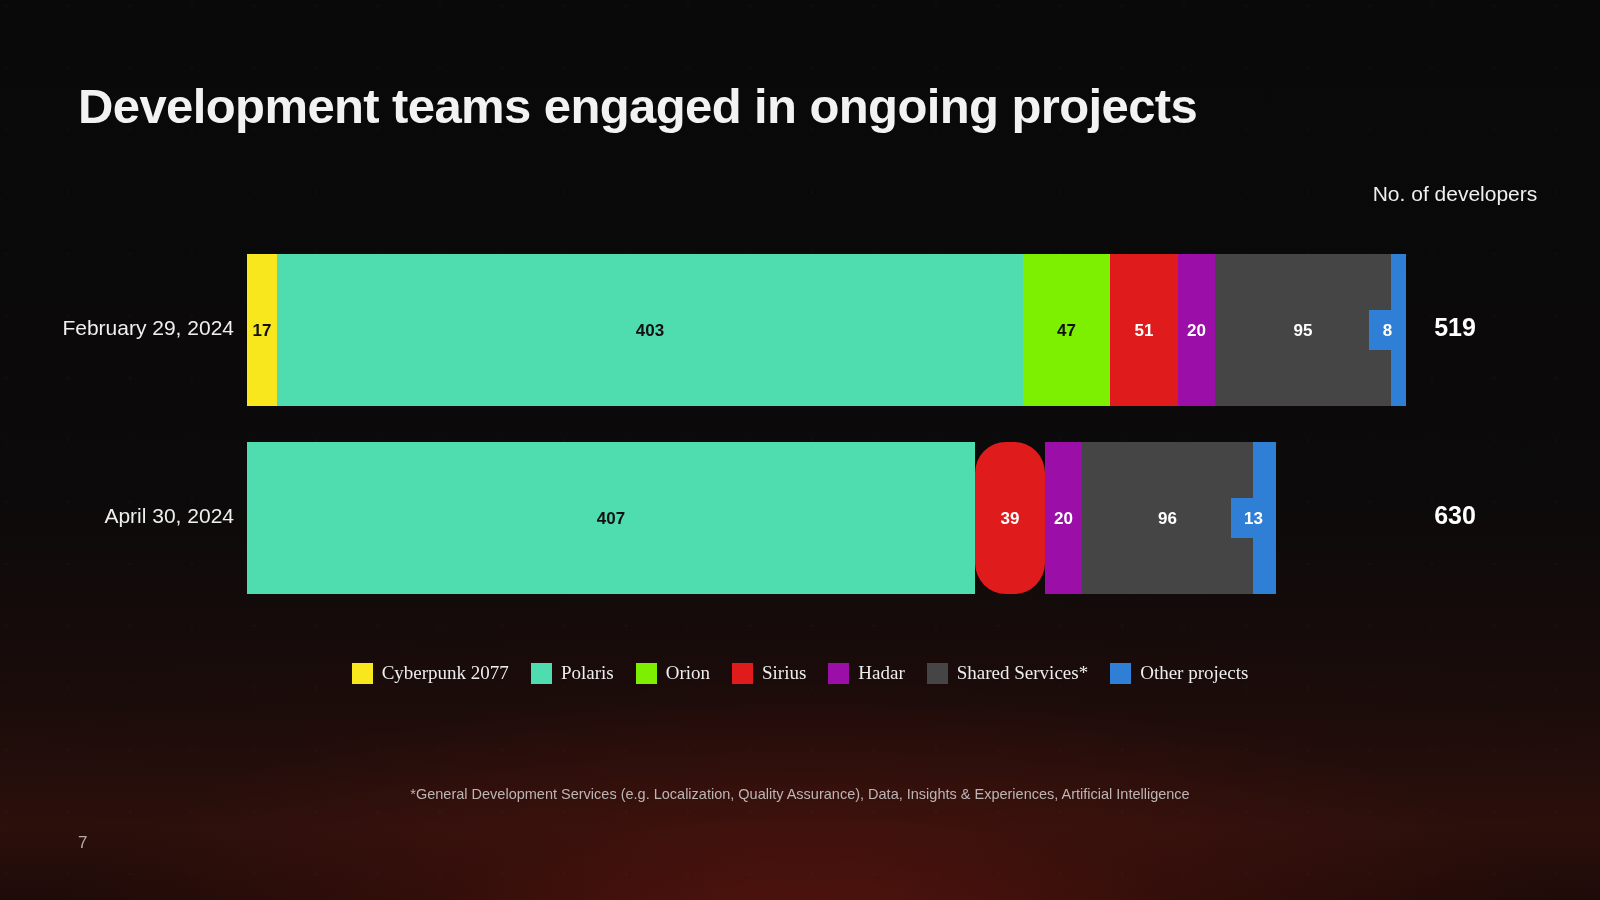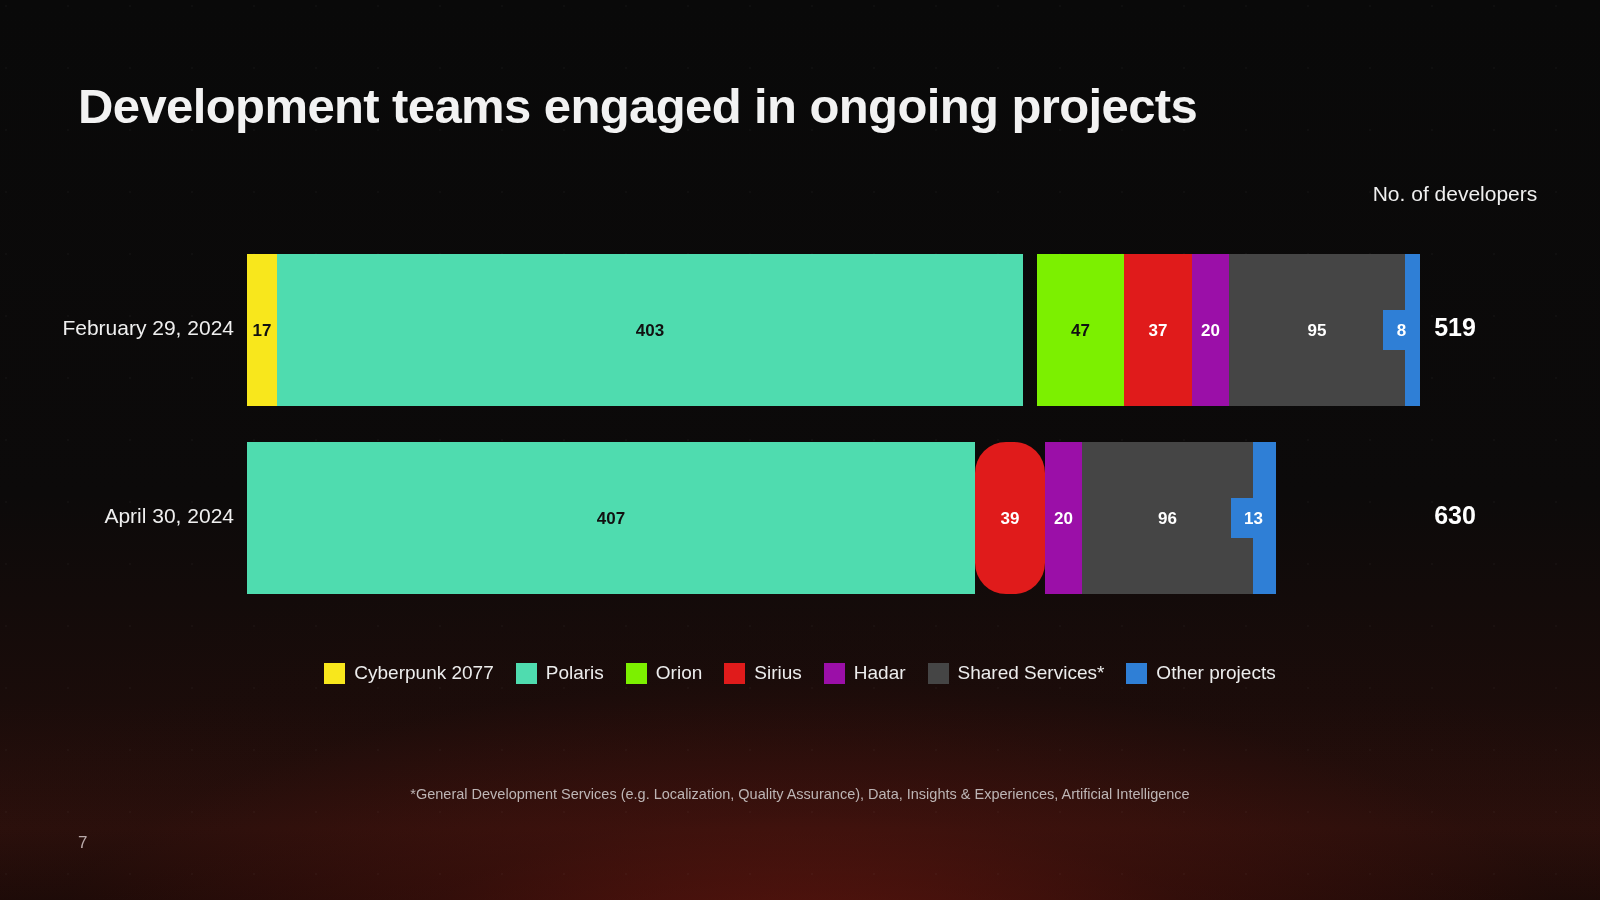--- a/index.html
+++ b/index.html
@@ -142,20 +142,21 @@
   .legend-swatch {
     width: 21px;
     height: 21px;
     flex: 0 0 auto;
   }
 
   .legend-text {
     font-size: 19px;
     color: #ededed;
     white-space: nowrap;
+    font-family: Liberation Serif, serif;
   }
 
   #footnote {
     position: absolute;
     left: 0;
     top: 786px;
     width: 1600px;
     text-align: center;
     font-size: 14.5px;
     color: #bdb5b5;
@@ -183,25 +184,25 @@
   <div id="chart-rows">
       <div class="row" style="top: 0px;">
         <div class="row-label" style="top: 316px;">February 29, 2024</div>
         <div class="bar" style="top: 254px; height: 152px; border-radius: 7px;">
           <div class="seg" style="width: 30px; background: rgb(248, 231, 28);">
             <span class="seg-label" style="color: rgb(17, 17, 17);">17</span>
           </div>
           <div class="seg" style="width: 746px; background: rgb(79, 220, 175); align-items: center;">
             <span class="seg-label" style="color: rgb(17, 17, 17);">403</span>
           </div>
-          <div class="seg" style="width: 87px; background: rgb(124, 240, 0); margin-left: 14px;">
+          <div class="seg" style="width: 87px; background: rgb(124, 240, 0);">
             <span class="seg-label" style="color: rgb(17, 17, 17);">47</span>
           </div>
           <div class="seg" style="width: 68px; background: rgb(224, 27, 27);">
-            <span class="seg-label" style="color: rgb(255, 255, 255);">37</span>
+            <span class="seg-label" style="color: rgb(255, 255, 255);">51</span>
           </div>
           <div class="seg" style="width: 37px; background: rgb(155, 15, 168);">
             <span class="seg-label" style="color: rgb(255, 255, 255);">20</span>
           </div>
           <div class="seg" style="width: 176px; background: rgb(69, 69, 69);">
             <span class="seg-label" style="color: rgb(255, 255, 255);">95</span>
           </div>
           <div class="seg callout" style="width: 15px; background: rgb(47, 127, 214);">
             <div class="tab" style="background: rgb(47, 127, 214); min-width: 37px;">
               <span class="seg-label" style="color: rgb(255, 255, 255);">8</span>

